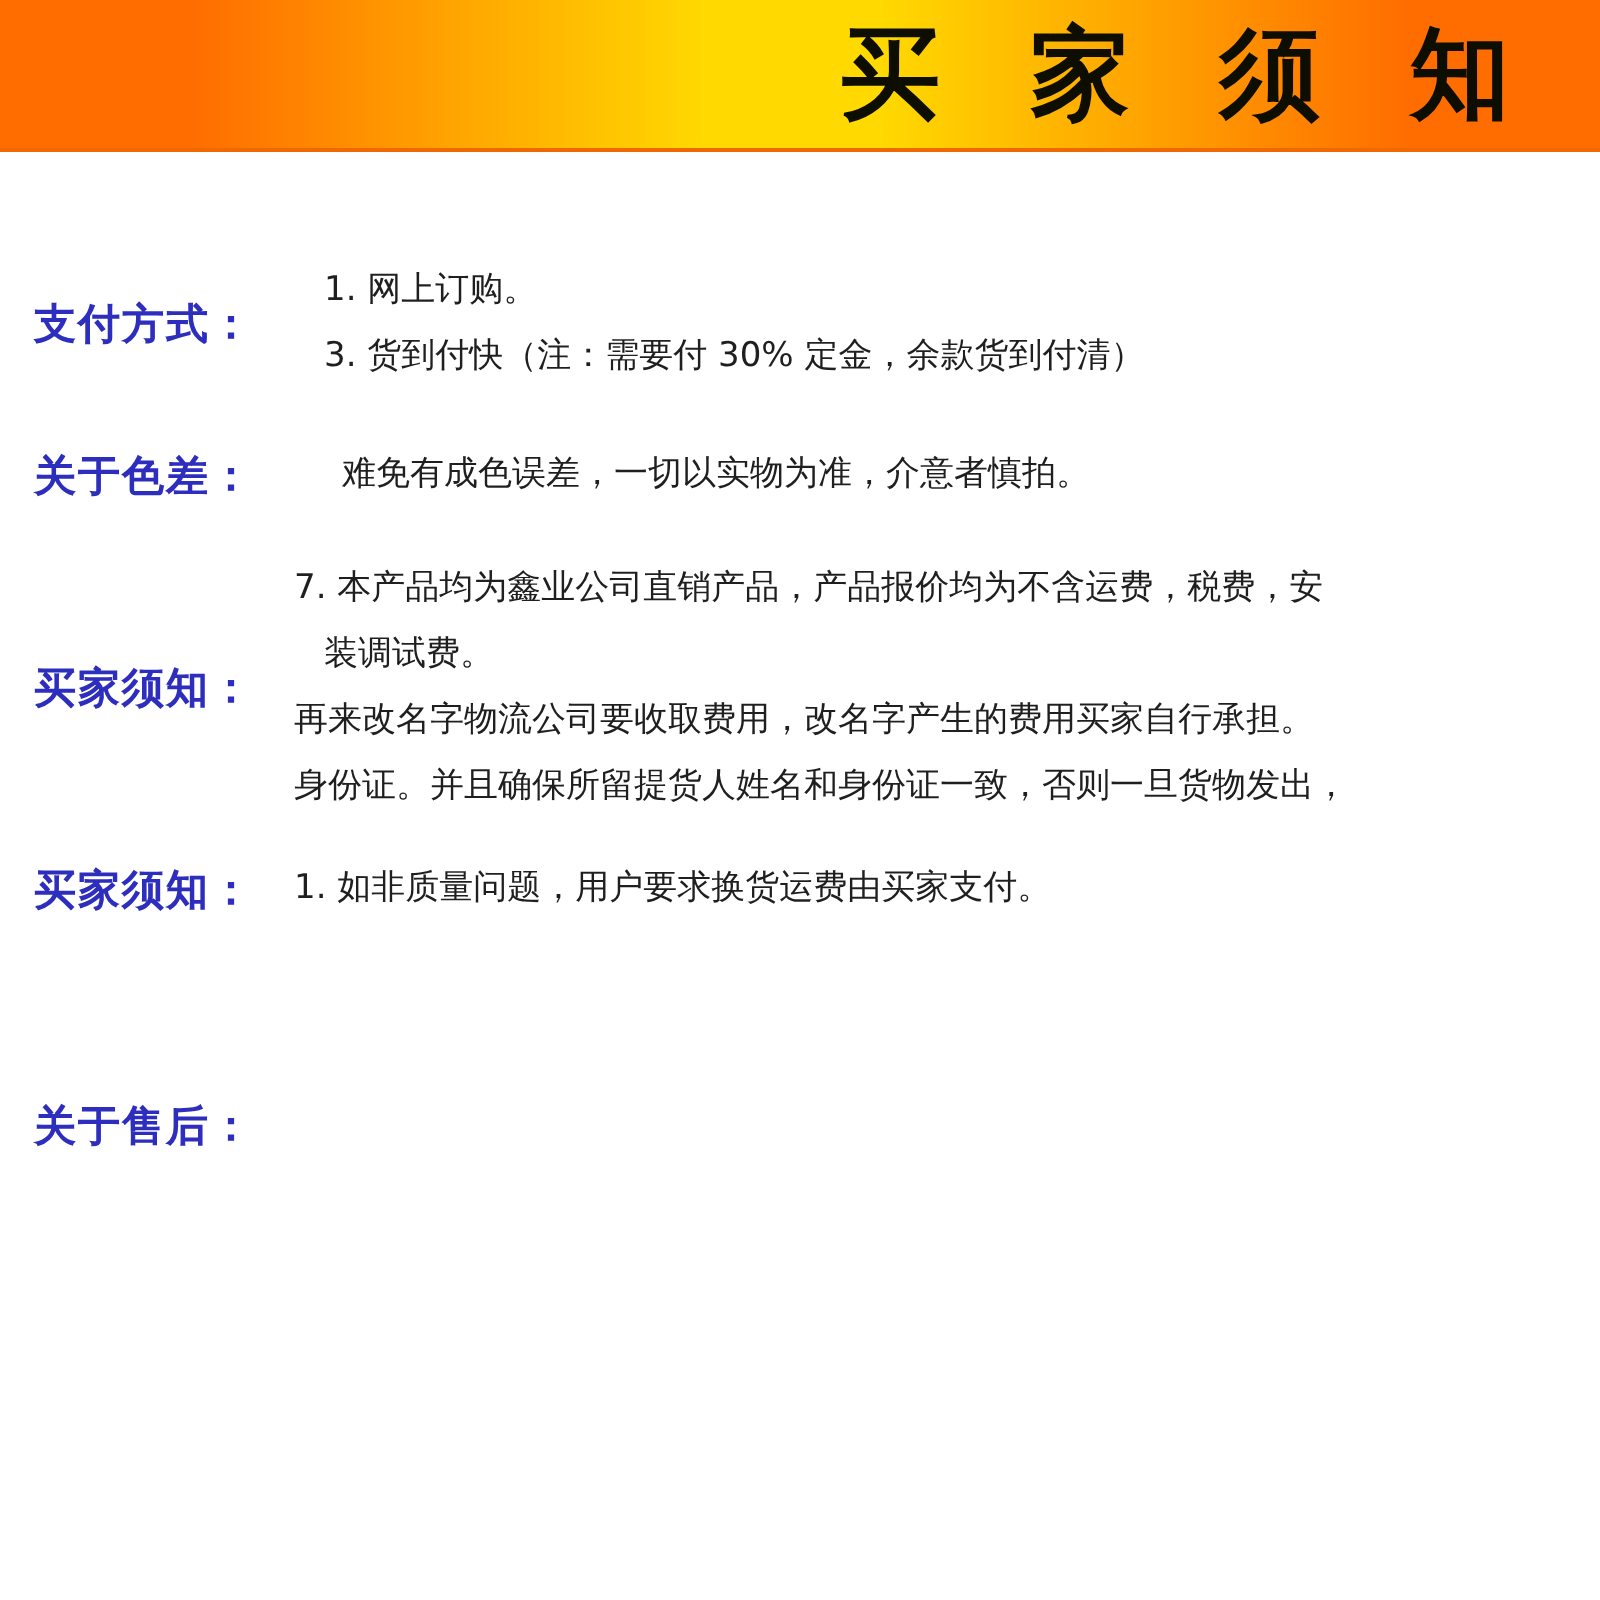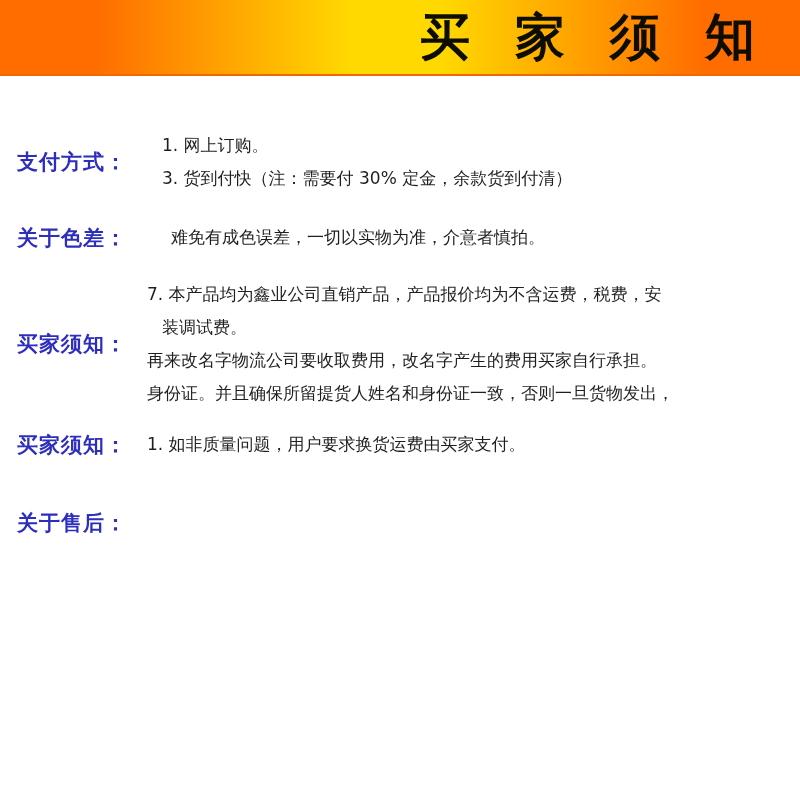--- a/index.html
+++ b/index.html
@@ -36,21 +36,21 @@
   
   .sections { width: 800px; }
   .section {
     display: flex;
     align-items: center;
   }
   .section:nth-child(1) { margin-top: 53px; }
   .section:nth-child(2) { margin-top: 26px; }
   .section:nth-child(3) { margin-top: 24px; }
   .section:nth-child(4) { margin-top: 18px; }
-  .section:nth-child(5) { margin-top: 48px; }
+  .section:nth-child(5) { margin-top: 88px; }
 
   .label {
     flex: 0 0 130px;
     padding-left: 17px;
     font-size: 21px;
     font-weight: bold;
     color: #2e2ebe;
     white-space: nowrap;
     letter-spacing: 1px;
   }

